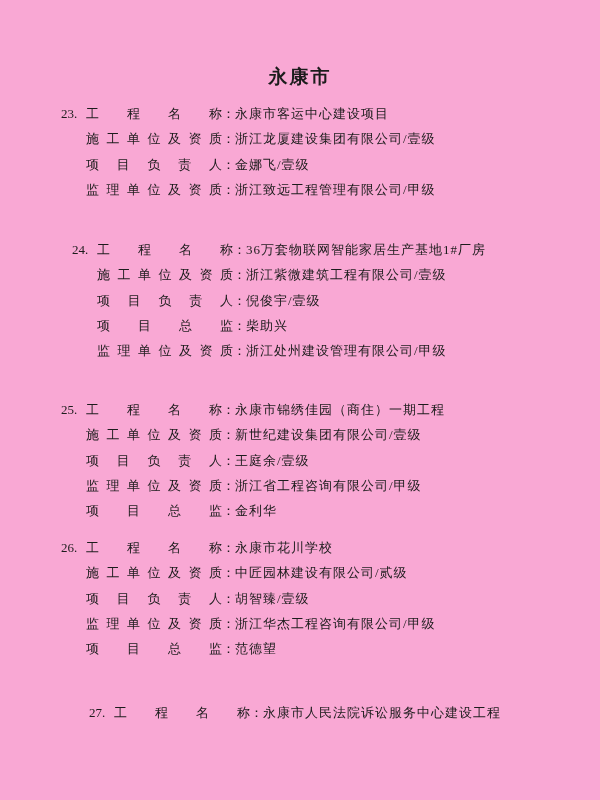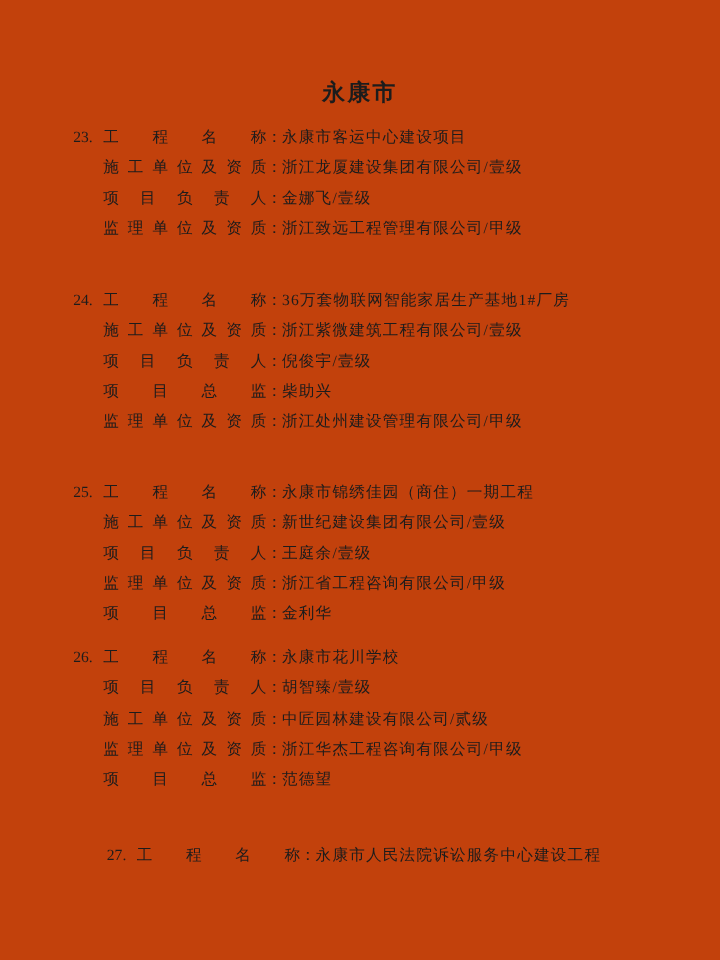--- a/index.html
+++ b/index.html
@@ -1,20 +1,20 @@
 <!DOCTYPE html>
 <html><head>
 <meta charset="utf-8">
 <style>
   html, body { margin: 0; padding: 0; background: #ffffff; }
   .page {
     position: relative;
     width: 600px;
     height: 800px;
-    background: #c2410c;
+    background: #f9a8d4;
     font-family: "Liberation Serif", "DejaVu Serif", serif;
     color: #1c1c1c;
     overflow: hidden;
   }
   .doc-title {
     position: absolute;
     top: 64px;
     left: 0;
     width: 100%;
     text-align: center;
@@ -22,21 +22,21 @@
     font-weight: bold;
     letter-spacing: 2px;
   }
   .entry {
     position: absolute;
     left: 0;
     width: 531px;
     font-size: 13px;
   }
   .e23 { top: 101px; }
-  .e24 { top: 237px; }
+  .e24 { top: 237px; margin-left: 11px; }
   .e25 { top: 397px; }
   .e26 { top: 535px; }
   .e27 { top: 700px; margin-left: 28px; }
   .row {
     position: relative;
     height: 25.3px;
     line-height: 25.3px;
     padding-left: 86px;
     white-space: nowrap;
   }
@@ -113,24 +113,24 @@
     <div class="row">
       <span class="label">项目总监</span><span class="colon">：</span><span class="value">金利华</span>
     </div>
   </section>
 
   <section class="entry e26">
     <div class="row">
       <span class="num">26.</span><span class="label">工程名称</span><span class="colon">：</span><span class="value">永康市花川学校</span>
     </div>
     <div class="row">
-      <span class="label">项目负责人</span><span class="colon">：</span><span class="value">胡智臻/壹级</span>
+      <span class="label">施工单位及资质</span><span class="colon">：</span><span class="value">中匠园林建设有限公司/贰级</span>
     </div>
     <div class="row">
-      <span class="label">施工单位及资质</span><span class="colon">：</span><span class="value">中匠园林建设有限公司/贰级</span>
+      <span class="label">项目负责人</span><span class="colon">：</span><span class="value">胡智臻/壹级</span>
     </div>
     <div class="row">
       <span class="label">监理单位及资质</span><span class="colon">：</span><span class="value">浙江华杰工程咨询有限公司/甲级</span>
     </div>
     <div class="row">
       <span class="label">项目总监</span><span class="colon">：</span><span class="value">范德望</span>
     </div>
   </section>
 
   <section class="entry e27">

